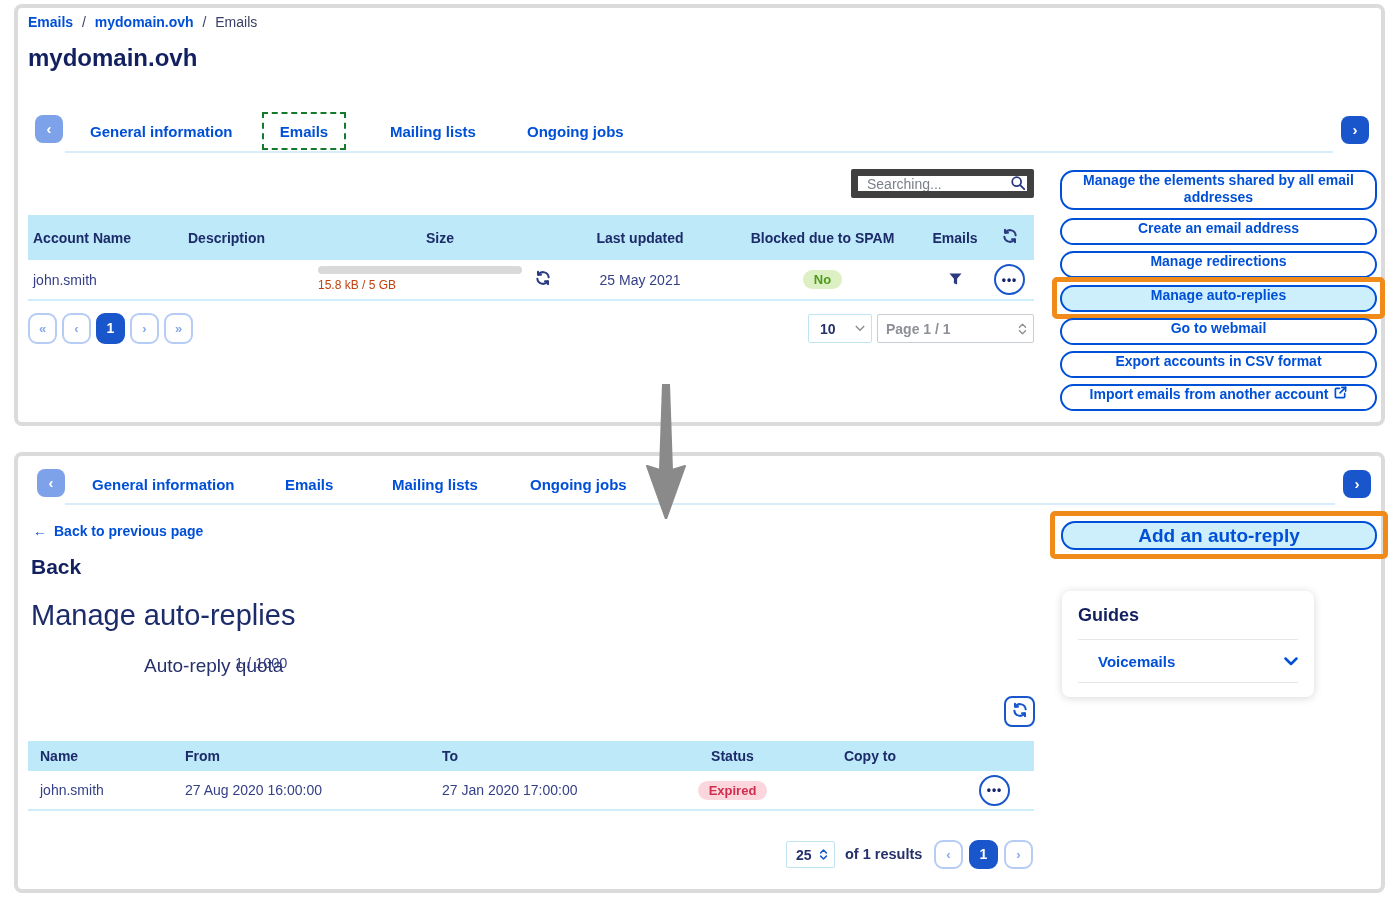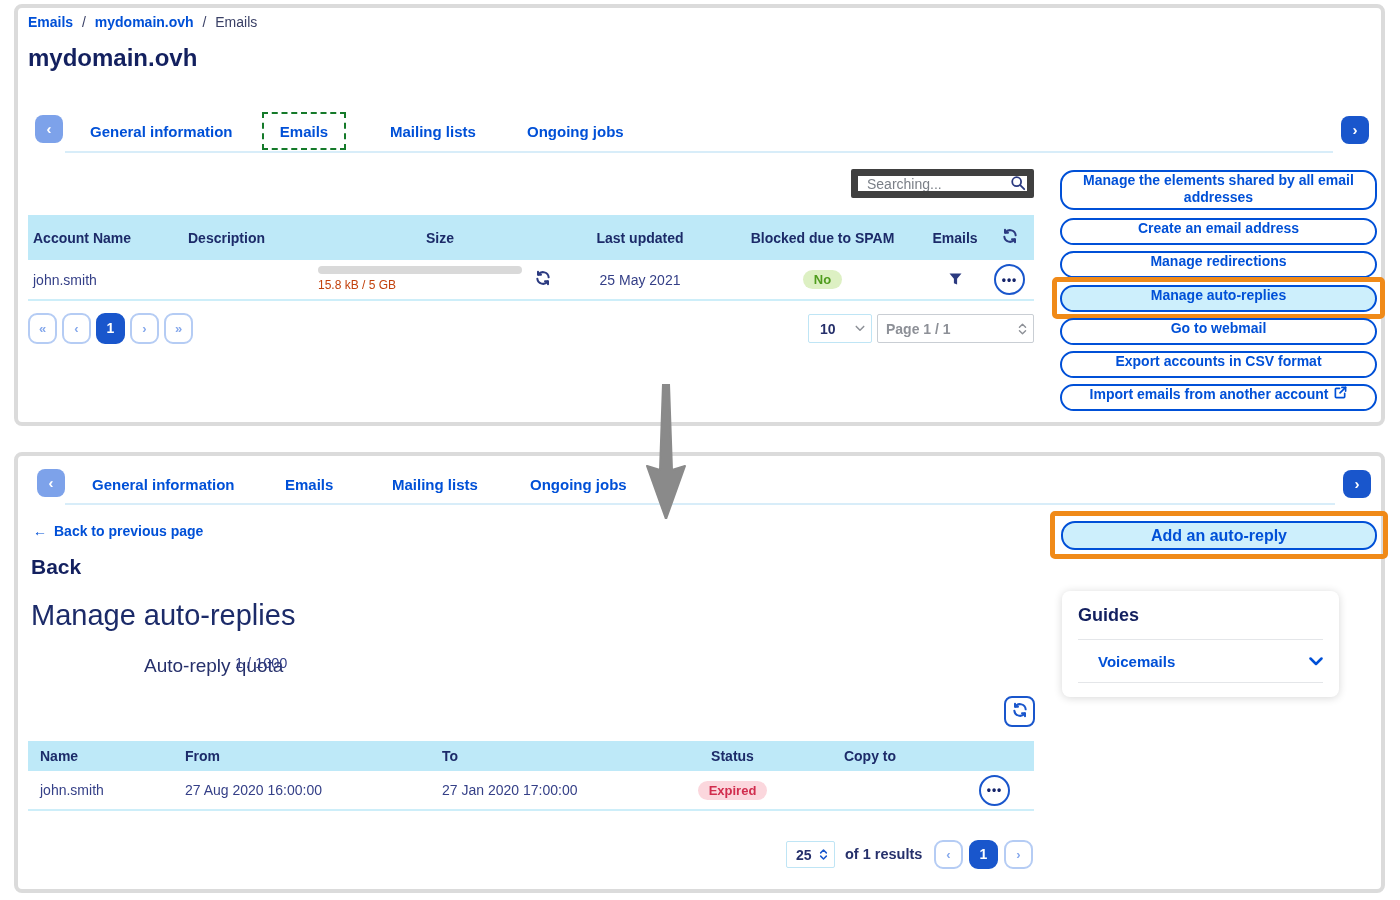--- a/index.html
+++ b/index.html
@@ -123,24 +123,24 @@
   .back-link { position:absolute; left:15px; top:67px; font-size:14px; font-weight:bold; color:#0050d7; cursor:pointer; }
   .back-link .arr { margin-right:7px; font-weight:normal; }
   .back-heading { position:absolute; left:13px; top:99px; font-size:21px; font-weight:bold; color:#13205f; }
   .section-title { position:absolute; left:13px; top:143px; font-size:29px; font-weight:normal; color:#1c2b69; }
   .quota-label { position:absolute; left:80px; top:199px; font-size:19px; font-weight:normal; color:#26306b;margin-left:46px; }
   .quota-value { position:absolute; left:217px; top:199px; font-size:14.5px; color:#343f87; }
 
   .add-btn {
     position:absolute; left:1043px; top:65px; width:316px; height:29px;
     border:2px solid #0050d7; border-radius:14px; background:#cdeffc; color:#0050d7;
-    font-weight:bold; font-size:16px; cursor:pointer; font-family:"Liberation Sans",sans-serif;
+    font-weight:bold; font-size:19px; cursor:pointer; font-family:"Liberation Sans",sans-serif;
   }
   .guides-card {
-    position:absolute; left:1044px; top:135px; width:277px; height:106px;
+    position:absolute; left:1044px; top:135px; width:252px; height:106px;
     background:#fff; border-radius:8px; box-shadow:0 1px 8px rgba(0,0,0,0.16);
     padding:14px 16px 0 16px;
   }
   .guides-title { font-size:18px; font-weight:bold; color:#13205f; }
   .g-sep { height:1px; background:#e4e6e9; margin-top:13px; }
   .g-row { display:flex; align-items:center; height:42px; cursor:pointer; }
   .g-row .g-link { font-size:15px; font-weight:bold; color:#0050d7;margin-left:20px; }
   .g-row .chev { margin-left:auto; color:#0050d7; }
 
   .sq-btn {

